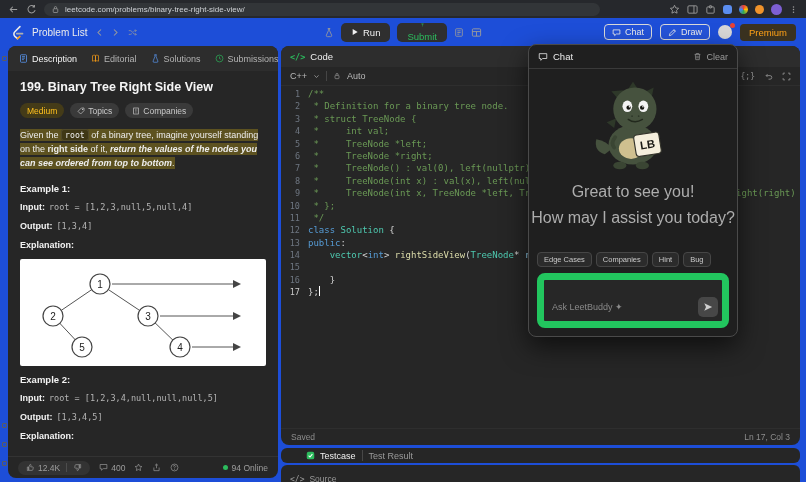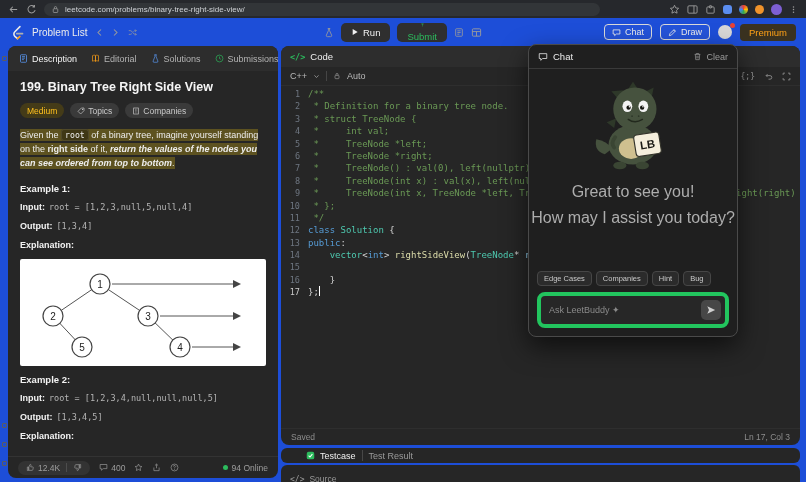--- a/index.html
+++ b/index.html
@@ -120,21 +120,21 @@
   .chat-head { height:24px; border-bottom:1px solid #3a3a3a; display:flex; align-items:center; gap:5px; padding:0 9px; flex:none; }
   .chat-title { font-size:9.5px; color:#ececec; }
   .chat-clear { margin-left:auto; display:flex; align-items:center; gap:4px; color:#9a9a9a; font-size:9px; cursor:pointer; }
   .chat-body { flex:1; display:flex; flex-direction:column; align-items:center; overflow:hidden; }
   .mascot { margin-top:10px; }
   .greet { margin-top:6px; text-align:center; font-size:16px; line-height:1.65; color:#adadad; }
   .chip-row { margin-top:auto; align-self:stretch; display:flex; gap:4px; padding:0 8px 6px; }
   .chip { font-size:7.5px; color:#c9c9c9; background:#2b2b2b; border:1px solid #464646; border-radius:4px;
           padding:2px 6px; cursor:pointer; white-space:nowrap; }
   .chat-input-row { align-self:stretch; margin:0 8px 8px; display:flex; align-items:center; gap:17px;
-                    background:#272727; border:4px solid #22c55e; border-radius:8px; padding:4px 4px 4px 8px; }
+                    background:#272727; border:7px solid #22c55e; border-radius:8px; padding:17px 4px 4px 8px; }
   .chat-input { flex:1; min-width:0; background:transparent; border:none; outline:none; color:#dddddd;
                 font-size:9px; font-family:"Liberation Sans", sans-serif; }
   .chat-input::placeholder { color:#8a8a8a; }
   .send-btn { width:20px; height:20px; background:#474747; border-radius:5px; display:flex; align-items:center;
               justify-content:center; color:#cfcfcf; cursor:pointer; flex:none; }
 </style>
 </head>
 <body>
 
 <div class="screen">

